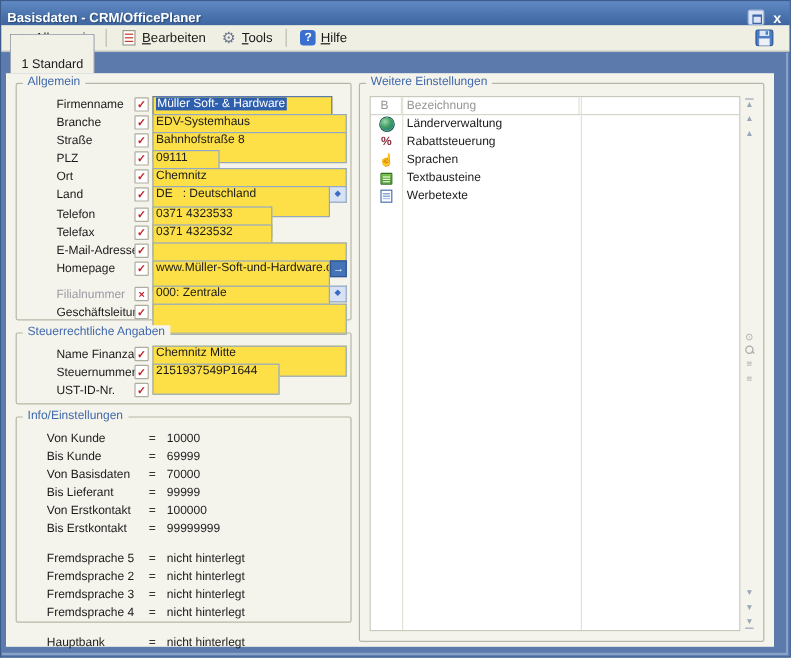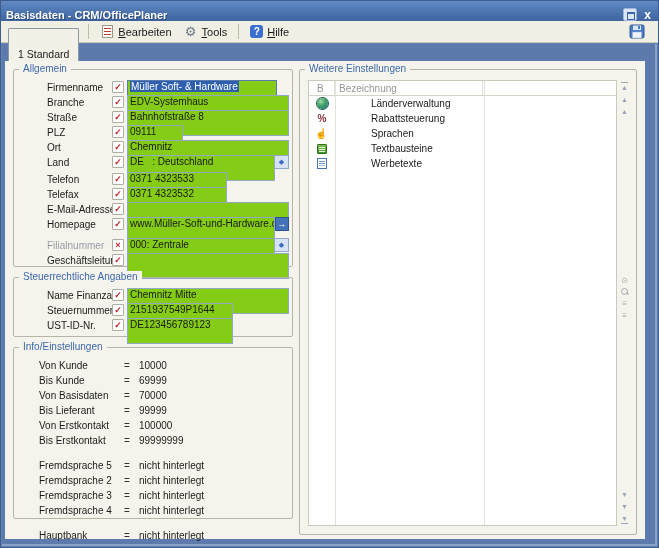--- a/index.html
+++ b/index.html
@@ -43,21 +43,21 @@
   #grp-allgemein { left:8px; top:8px; width:280px; height:198px; }
   #grp-steuer    { left:8px; top:216px; width:280px; height:60px; }
   #grp-info      { left:8px; top:286px; width:280px; bottom:20px; }
   #grp-weitere   { left:294px; top:8px; right:8px; bottom:4px; }
 
   
   .frow { position:relative; height:15px; }
   .flabel { position:absolute; left:33px; top:2px; font-size:10px; color:#1a1a1a; white-space:nowrap; }
   .flabel.disabled { color:#9a9aa6; }
   .fmark { position:absolute; left:98px; top:1px; width:12px; height:12px; background:#fff; border:1px solid #adadA0; border-radius:1px; font-size:9px; font-weight:bold; color:#c0242b; text-align:center; line-height:11px; }
-  .finput { position:absolute; left:113px; top:0; height:26px; background:#84cc16; border:1px solid #93a8c4; font-size:10px; padding:0 2px; line-height:12px; color:#1a1a1a; overflow:hidden; white-space:pre; }
+  .finput { position:absolute; left:113px; top:0; height:26px; background:#fde047; border:1px solid #93a8c4; font-size:10px; padding:0 2px; line-height:12px; color:#1a1a1a; overflow:hidden; white-space:pre; }
   .finput.sel { border-color:#5a7ab0; }
   .finput.sel .val { background:#2e5fae; color:#fff; padding:0 1px; }
   .w-wide { width:162px; } .w-firm { width:150px; } .w-plz { width:56px; } .w-tel { width:100px; } .w-mid { width:106px; }
   .w-combo { width:148px; } .w-home { width:148px; }
   .combo-btn { position:absolute; left:261px; top:0; width:14px; height:14px; background:#d7e2f4; border:1px solid #93a8c4; border-left:none; text-align:center; }
   .combo-btn::before { content:"◆"; color:#3a6bc4; font-size:7px; line-height:12px; display:block; }
   .go-btn { position:absolute; left:261px; top:0; width:14px; height:14px; background:#4473b8; border:1px solid #2e558f; text-align:center; }
   .go-btn::before { content:"→"; color:#fff; font-size:9px; line-height:12px; display:block; }
   .gap2 { height:2px; } .gap6 { height:6px; } .gap10 { height:10px; }
   .grp-pad { padding-top:10px; }
@@ -70,21 +70,21 @@
 
   
   .grid-wrap { position:absolute; left:8px; right:4px; top:10px; bottom:8px; display:flex; }
   .grid { flex:1; background:#fff; border:1px solid #c9c9bc; position:relative; overflow:hidden; }
   .ghead { display:flex; height:15px; border-bottom:1px solid #d4d4c8; color:#969696; font-size:10px; }
   .gh-b { width:26px; padding:2px 0 0 8px; border-right:1px solid #e2e2d8; }
   .gh-name { width:148px; padding:2px 0 0 4px; border-right:1px solid #e2e2d8; }
   .gh-rest { flex:1; }
   .gcol-line { position:absolute; top:0; bottom:0; width:1px; background:#e2e2d8; }
   .gcol-line.c1 { left:26px; } .gcol-line.c2 { left:175px; }
-  .grow { display:flex; align-items:center; height:15px; position:relative;gap:32px; }
+  .grow { display:flex; align-items:center; height:15px; position:relative; }
   .grow .gicon { width:26px; display:flex; justify-content:center; }
   .grow .glabel { padding-left:4px; font-size:10px; color:#1a1a1a; white-space:nowrap; }
   .ric { width:11px; height:11px; display:inline-flex; align-items:center; justify-content:center; font-size:10px; }
   .ric-globe { border-radius:50%; background:radial-gradient(circle at 35% 30%, #9fd8a8 0%, #3f9e64 45%, #1f6f8f 100%); box-shadow:0 0 0 1px #175a4a; }
   .ric-percent::before { content:"%"; color:#8a2f3c; font-weight:bold; font-size:10px; }
   .ric-hand::before { content:"☝"; color:#b98a4a; font-size:10px; }
   .ric-book { width:10px; height:10px; background:linear-gradient(180deg,#7fc24f,#3f8f2f); border:1px solid #2f6f1f; border-radius:1px; position:relative; }
   .ric-book::before { content:""; position:absolute; left:1px; top:2px; width:6px; height:1px; background:#eaffda; box-shadow:0 2px 0 #eaffda, 0 4px 0 #eaffda; }
   .ric-doc { width:10px; height:11px; background:#fff; border:1px solid #4a72ac; position:relative; }
   .ric-doc::before { content:""; position:absolute; left:1px; top:2px; width:6px; height:1px; background:#6f93c8; box-shadow:0 2px 0 #6f93c8, 0 4px 0 #a8c0e0; }
@@ -236,21 +236,20 @@
           <span class="finput w-wide">Chemnitz Mitte</span>
         </div>
         <div class="frow">
           <span class="flabel">Steuernummer</span>
           <span class="fmark">✓</span>
           <span class="finput w-mid">2151937549P1644</span>
         </div>
         <div class="frow">
           <span class="flabel">UST-ID-Nr.</span>
           <span class="fmark">✓</span>
-          <span class="finput w-mid">DE123456789123</span>
         </div>
       </div>
 
       <div class="grp grp-pad" id="grp-info">
         <span class="grp-title">Info/Einstellungen</span>
         <div class="irow">
           <span class="flabel">Von Kunde</span>
           <span class="ieq">=</span>
           <span class="ival">10000</span>
         </div>

